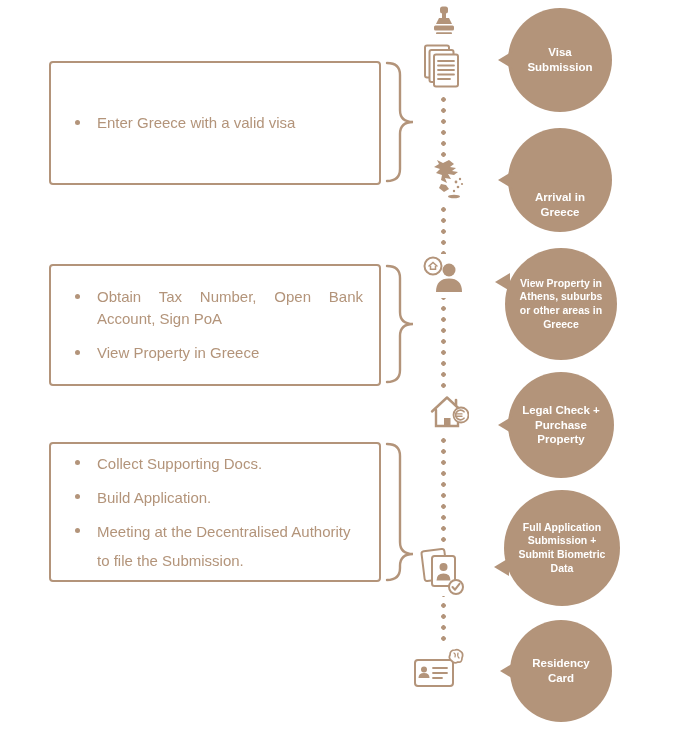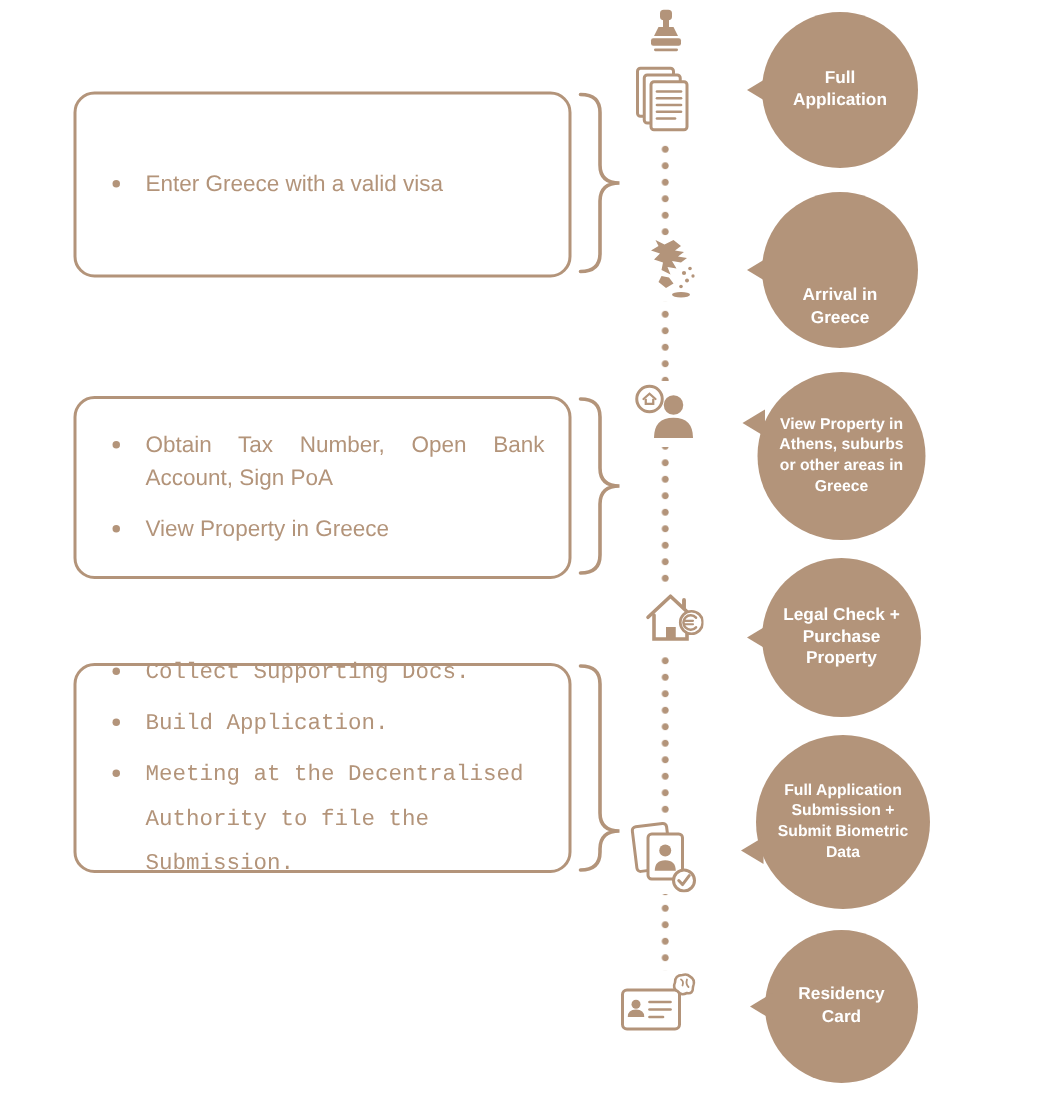--- a/index.html
+++ b/index.html
@@ -23,32 +23,32 @@
   .ticon{position:absolute;display:flex;align-items:center;justify-content:center;background:var(--bg);color:var(--accent);}
   .i1{left:428px;top:3px;width:32px;height:34px;}
   .i2{left:420px;top:42px;width:44px;height:50px;}
   .i3{left:426px;top:157px;width:42px;height:44px;}
   .i4{left:421px;top:254px;width:46px;height:44px;}
   .i5{left:424px;top:390px;width:46px;height:44px;}
   .i6{left:418px;top:544px;width:48px;height:52px;}
   .i7{left:412px;top:647px;width:54px;height:46px;}
 
   
-  .box{position:absolute;left:49px;width:332px;border:2px solid var(--accent);border-radius:14px;
+  .box{position:absolute;left:49px;width:332px;border:2px solid var(--accent);border-radius:4px;
        display:flex;flex-direction:column;justify-content:center;padding:10px 16px 10px 24px;background:var(--bg);}
   .box ul{list-style:none;margin:0;padding:0;display:flex;flex-direction:column;gap:13px;}
   .box li{display:flex;align-items:flex-start;gap:17px;color:var(--accent);font-size:15px;line-height:1.45;}
   .dot{flex:0 0 auto;width:5px;height:5px;border-radius:50%;background:var(--accent);margin-top:8px;}
   .btext{flex:1 1 auto;}
   .box1{top:61px;height:124px;}
   .box2{top:264px;height:122px;}
   .box2 .btext{text-align:justify;}
   .box3{top:442px;height:140px;}
   .box3 ul{gap:5px;}
-  .box3 li{line-height:1.95;font-family:Liberation Mono, monospace;}
+  .box3 li{line-height:1.95;}
   .box3 .dot{margin-top:11px;}
 
   
   .brace{position:absolute;color:var(--accent);}
   .b1{left:385px;top:61px;}
   .b2{left:385px;top:264px;}
   .b3{left:385px;top:442px;}
 
   
   .bubble{position:absolute;border-radius:50%;background:var(--accent);color:var(--bubble-text);
@@ -205,21 +205,21 @@
     <path d="M2 2 Q15 2 15 14 L15 49 Q15 61 28 61 Q15 61 15 73 L15 108 Q15 120 2 120" fill="none" stroke="currentColor" stroke-width="2.4" stroke-linecap="round"></path>
   </svg>
   <svg class="brace b2" width="32" height="122" viewBox="0 0 32 122">
     <path d="M2 2 Q15 2 15 14 L15 48 Q15 60 28 60 Q15 60 15 72 L15 106 Q15 118 2 118" fill="none" stroke="currentColor" stroke-width="2.4" stroke-linecap="round"></path>
   </svg>
   <svg class="brace b3" width="32" height="140" viewBox="0 0 32 140">
     <path d="M2 2 Q15 2 15 14 L15 100 Q15 112 28 112 Q15 112 15 124 L15 126 Q15 138 2 138" fill="none" stroke="currentColor" stroke-width="2.4" stroke-linecap="round"></path>
   </svg>
 
   <div class="bubble c1">
-    <span class="blabel">Full Application</span>
+    <span class="blabel">Visa Submission</span>
   </div>
   <div class="bubble c2">
     <span class="blabel">Arrival in Greece</span>
   </div>
   <div class="bubble c3 tail-up">
     <span class="blabel">View Property in Athens, suburbs or other areas in Greece</span>
   </div>
   <div class="bubble c4">
     <span class="blabel">Legal Check + Purchase Property</span>
   </div>

